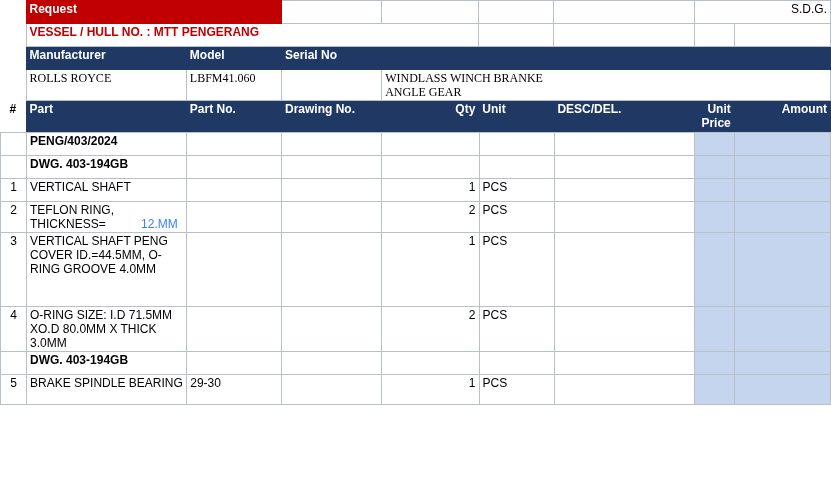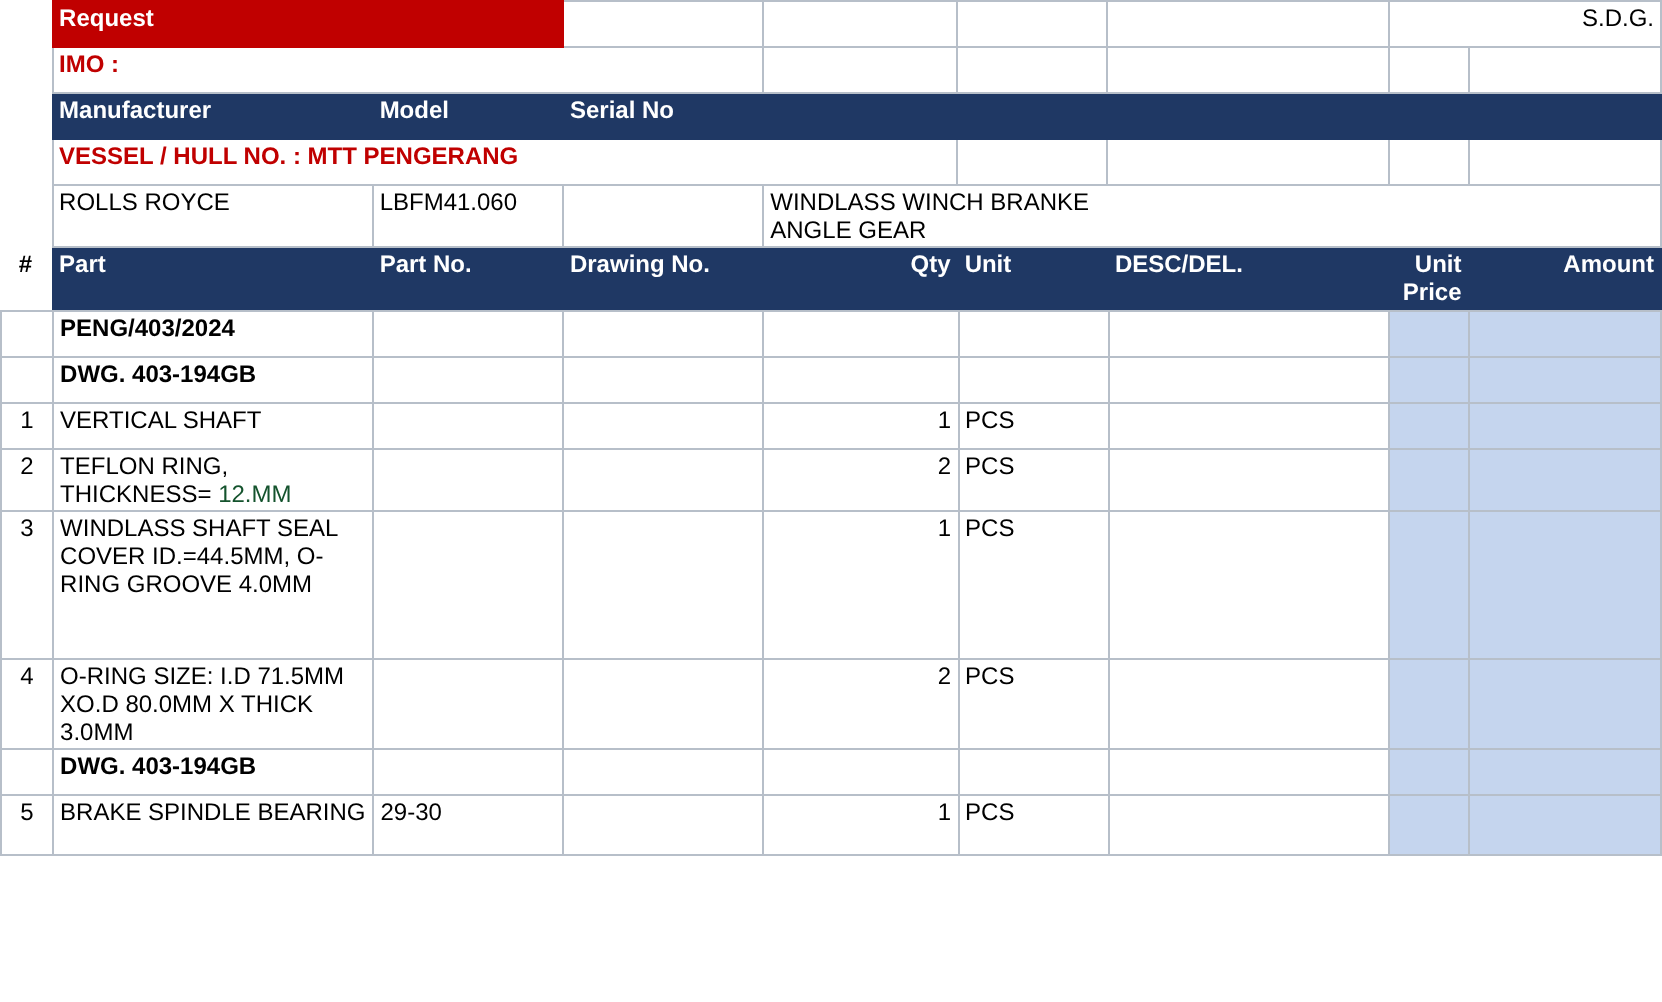--- a/index.html
+++ b/index.html
@@ -74,22 +74,23 @@
   .hdr-dark-r { text-align: right; }
   .hdr-dark-c { text-align: center; }
   .blue-fill {
     background: #c5d5ee;
   }
   .center { text-align: center; }
   .right { text-align: right; }
   .bold { font-weight: bold; margin-left: 11px; }
   .big {
     font-size: 13px;
-  }
-  .teal { color: #14532d; }
+    font-family: Liberation Serif, serif;
+  }
+  .teal { color: #3b82f6; margin-left: 32px; }
   .vcenter { vertical-align: middle; }
   .multiline { white-space: pre-line; }
 </style>
 </head>
 <body>
 
 <div id="sheet">
 
   <table class="grid">
     <colgroup>
@@ -111,51 +112,40 @@
       <td class="req-cell" colspan="2">Request</td>
       <td></td>
       <td></td>
       <td colspan="2"></td>
       <td></td>
       <td colspan="2" class="sdg">S.D.G.</td>
     </tr>
 
 
 
+
     <tr style="height:20px">
       <td class="no-border"></td>
-      <td class="red-label nb-right">IMO :</td>
-      <td class="nb-left nb-right"></td>
+      <td class="red-label nb-right" colspan="3">VESSEL / HULL NO. : MTT PENGERANG</td>
       <td class="nb-left"></td>
-      <td></td>
       <td colspan="2"></td>
       <td></td>
       <td></td>
       <td></td>
     </tr>
 
     <tr style="height:20px">
       <td class="no-border"></td>
       <td class="hdr-dark">Manufacturer</td>
       <td class="hdr-dark">Model</td>
       <td class="hdr-dark">Serial No</td>
       <td class="hdr-dark"></td>
       <td class="hdr-dark" colspan="2"></td>
       <td class="hdr-dark"></td>
       <td class="hdr-dark" colspan="2"></td>
-    </tr>
-
-    <tr style="height:20px">
-      <td class="no-border"></td>
-      <td class="red-label nb-right" colspan="3">VESSEL / HULL NO. : MTT PENGERANG</td>
-      <td class="nb-left"></td>
-      <td colspan="2"></td>
-      <td></td>
-      <td></td>
-      <td></td>
     </tr>
 
     <tr style="height:22px">
       <td class="no-border"></td>
       <td class="big">ROLLS ROYCE</td>
       <td class="big">LBFM41.060</td>
       <td class="big"></td>
       <td class="big nb-right" colspan="3">WINDLASS WINCH BRANKE ANGLE GEAR</td>
       <td class="nb-left nb-right"></td>
       <td class="nb-left nb-right"></td>
@@ -231,21 +221,21 @@
           <td class="vcenter"></td>
           <td class="vcenter"></td>
           <td class="right vcenter">2</td>
           <td class="vcenter" colspan="2">PCS</td>
           <td class="vcenter"></td>
           <td class="blue-fill right vcenter"></td>
           <td class="blue-fill right vcenter"></td>
         </tr>
         <tr style="height: 74px;">
           <td class="center vcenter">3</td>
-          <td class="multiline">WINDLASS SHAFT SEAL
+          <td class="multiline">VERTICAL SHAFT PENG
 COVER
 ID.=44.5MM,
 O-RING GROOVE
 4.0MM</td>
           <td class="vcenter"></td>
           <td class="vcenter"></td>
           <td class="right vcenter">1</td>
           <td class="vcenter" colspan="2">PCS</td>
           <td class="vcenter"></td>
           <td class="blue-fill right vcenter"></td>

